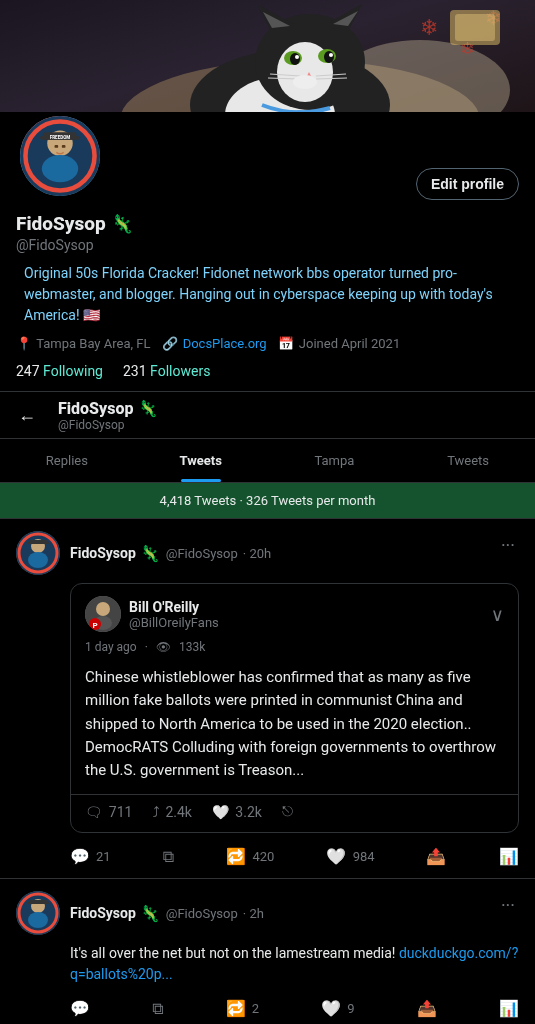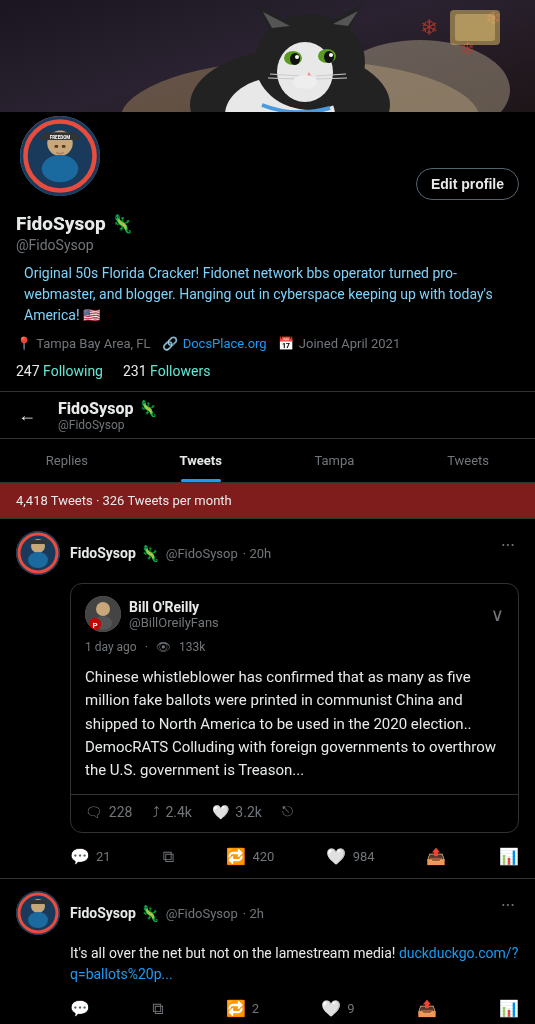--- a/index.html
+++ b/index.html
@@ -191,25 +191,26 @@
       left: 50%;
       transform: translateX(-50%);
       width: 40px;
       height: 3px;
       background: #1d9bf0;
       border-radius: 2px;
     }
 
     
     .tweet-count-bar {
-      background: #7f1d1d;
+      background: #14532d;
       padding: 10px 16px;
       font-size: 13px;
       color: #e7e9ea;
       border-bottom: 1px solid #2f3336;
+      text-align: center;
     }
 
     
     .tweet-card {
       background: #000;
       border-bottom: 1px solid #2f3336;
       padding: 12px 16px;
     }
     .tweet-header {
       display: flex;
@@ -583,21 +584,21 @@
       <div class="quoted-meta">
         <span>1 day ago</span>
         <span>·</span>
         <span>👁</span>
         <span>133k</span>
       </div>
       <div class="quoted-body">Chinese whistleblower has confirmed that as many as five million fake ballots were printed in communist China and shipped to North America to be used in the 2020 election.. DemocRATS Colluding with foreign governments to overthrow the U.S. government is Treason...</div>
       <div class="quoted-stats">
         <div class="quoted-stat">
           <span>🗨</span>
-          <span>228</span>
+          <span>711</span>
         </div>
         <div class="quoted-stat">
           <span>⤴</span>
           <span>2.4k</span>
         </div>
         <div class="quoted-stat">
           <span>🤍</span>
           <span>3.2k</span>
         </div>
         <div class="quoted-stat">

